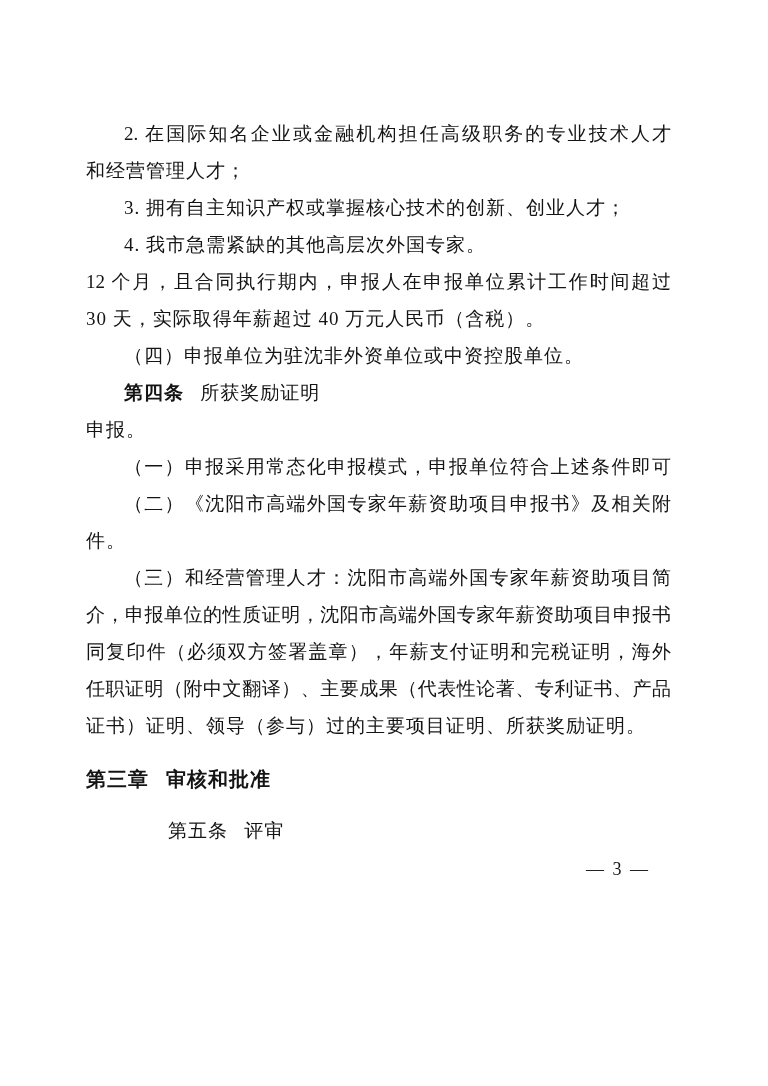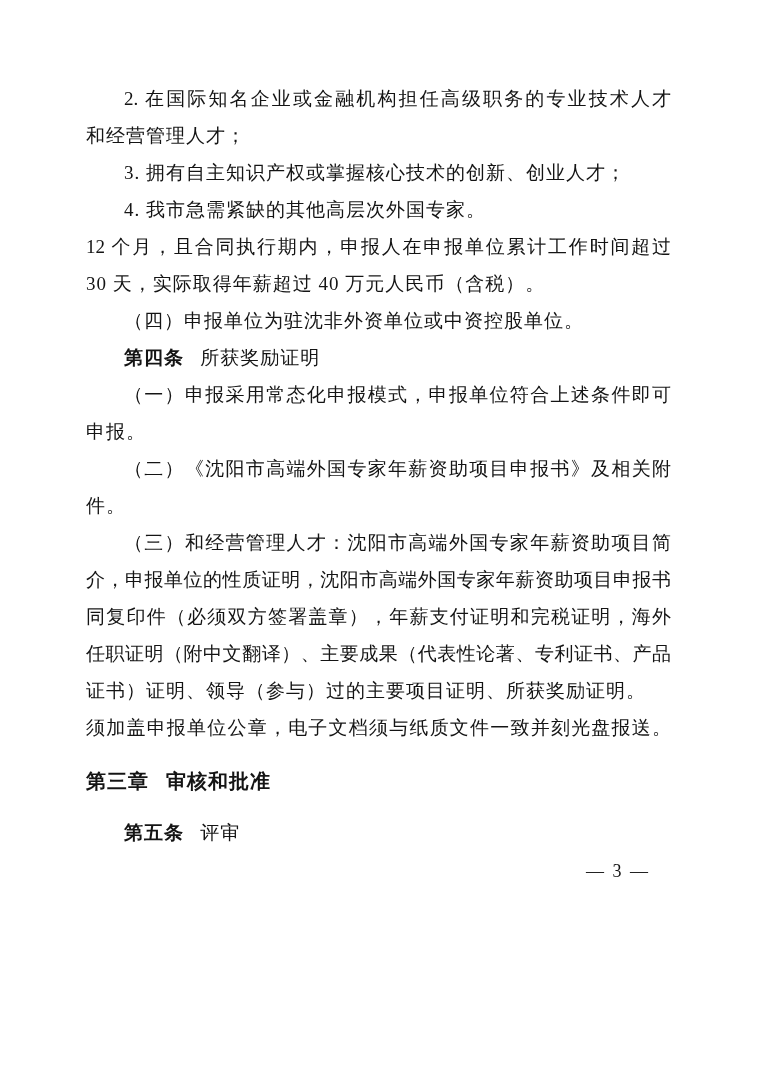--- a/index.html
+++ b/index.html
@@ -10,21 +10,21 @@
   .page {
     position: relative;
     width: 768px;
     height: 1086px;
     background: #ffffff;
     overflow: hidden;
     font-family: "Liberation Serif", "DejaVu Serif", serif;
     color: #141414;
   }
   .content {
-    padding: 80px 97px 0 86px; 
+    padding: 115px 97px 0 86px; 
   }
   .ln {
     font-size: 19px;
     line-height: 37px;
     text-align: left;
     letter-spacing: 1px;
     white-space: normal;
   }
   .ln.ind {
     text-indent: 2em;
@@ -33,22 +33,23 @@
     letter-spacing: 0;
     text-align: justify;
     text-align-last: justify;
   }
   .art-label {
     font-weight: 700;
     font-family: Liberation Sans, sans-serif;
     margin-right: 0.85em;
   }
   .art-label.regular {
-    font-weight: 700;
+    font-weight: 400;
     font-family: "Liberation Serif", "DejaVu Serif", serif;
+    margin-left: 44px;
   }
   .chapter {
     margin-top: 16px;
     margin-bottom: 14px;
     font-size: 20px;
     line-height: 38px;
     font-weight: 700;
     font-family: "Liberation Sans", "DejaVu Sans", sans-serif;
     letter-spacing: 1px;
   }
@@ -76,30 +77,29 @@
     <div class="ln ind">3. 拥有自主知识产权或掌握核心技术的创新、创业人才；</div>
     <div class="ln ind">4. 我市急需紧缺的其他高层次外国专家。</div>
     <div class="ln j">12 个月，且合同执行期内，申报人在申报单位累计工作时间超过</div>
     <div class="ln">30 天，实际取得年薪超过 40 万元人民币（含税）。</div>
     <div class="ln ind">（四）申报单位为驻沈非外资单位或中资控股单位。</div>
 
     <div class="ln ind">
       <span class="art-label">第四条</span><span class="art-title">所获奖励证明</span>
     </div>
 
+    <div class="ln">申报。</div>
     <div class="ln ind j">（一）申报采用常态化申报模式，申报单位符合上述条件即可</div>
-    <div class="ln">申报。</div>
     <div class="ln ind j">（二）《沈阳市高端外国专家年薪资助项目申报书》及相关附</div>
     <div class="ln">件。</div>
     <div class="ln ind j">（三）和经营管理人才：沈阳市高端外国专家年薪资助项目简</div>
     <div class="ln j">介，申报单位的性质证明，沈阳市高端外国专家年薪资助项目申报书</div>
     <div class="ln j">同复印件（必须双方签署盖章），年薪支付证明和完税证明，海外</div>
     <div class="ln j">任职证明（附中文翻译）、主要成果（代表性论著、专利证书、产品</div>
     <div class="ln">证书）证明、领导（参与）过的主要项目证明、所获奖励证明。</div>
-    <div class="ln j">须加盖申报单位公章，电子文档须与纸质文件一致并刻光盘报送。</div>
 
     <div class="chapter">
       <span class="ch-label">第三章</span><span class="ch-title">审核和批准</span>
     </div>
 
     <div class="ln ind">
       <span class="art-label regular">第五条</span><span class="art-title">评审</span>
     </div>
 
     <div class="page-number">— 3 —</div>

